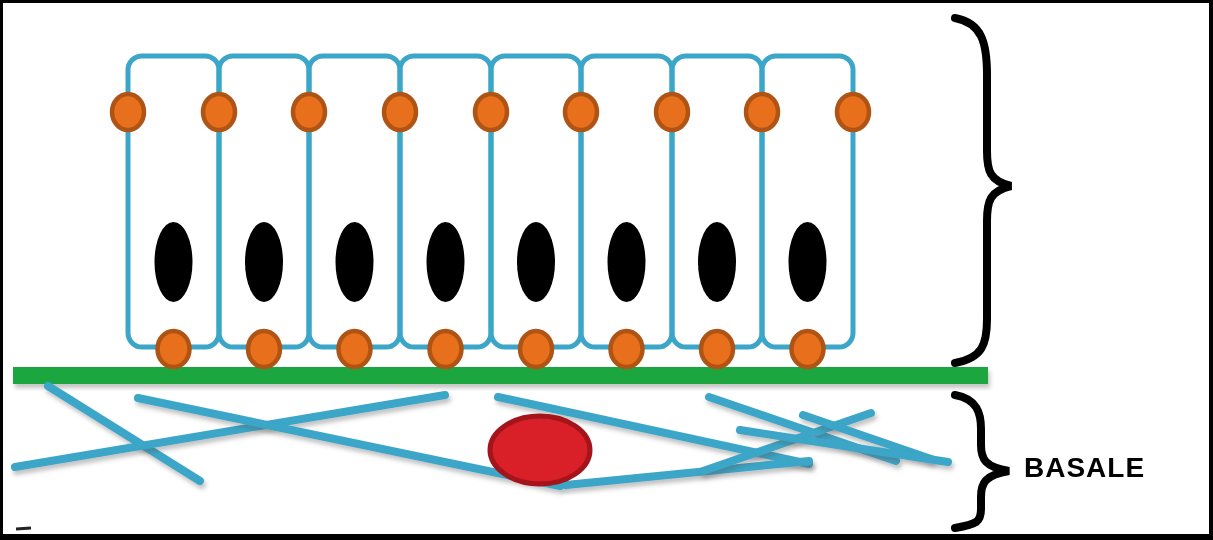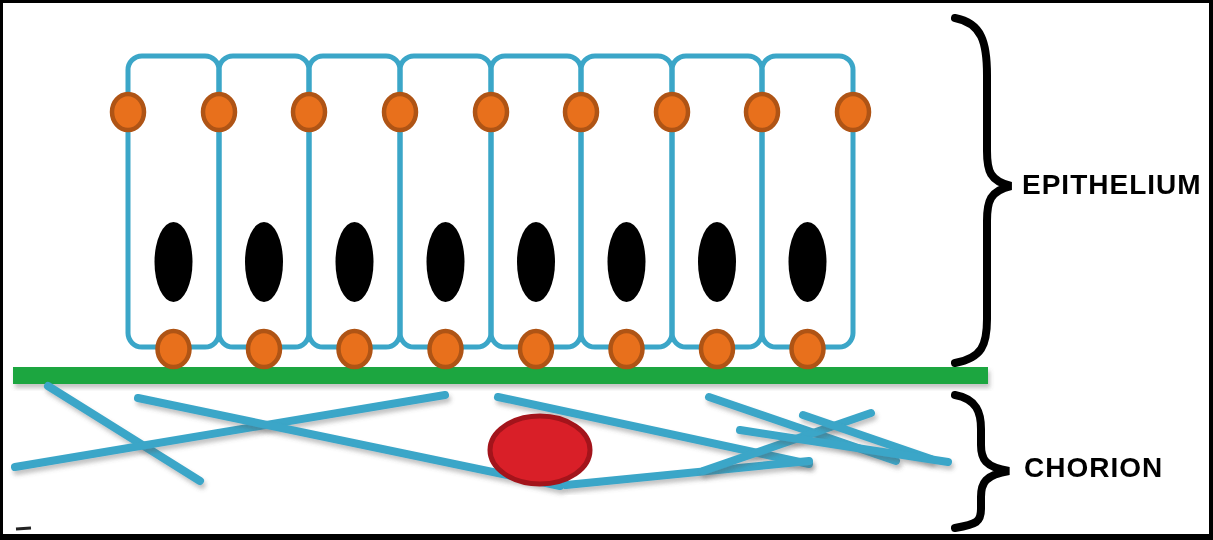--- a/index.html
+++ b/index.html
@@ -98,16 +98,15 @@
         <ellipse cx="533" cy="259" rx="19" ry="40" fill="#000000"></ellipse>
         <ellipse cx="623.5" cy="259" rx="19" ry="40" fill="#000000"></ellipse>
         <ellipse cx="714" cy="259" rx="19" ry="40" fill="#000000"></ellipse>
         <ellipse cx="804.5" cy="259" rx="19" ry="40" fill="#000000"></ellipse>
         <line x1="13" y1="526" x2="28" y2="525" stroke="#222" stroke-width="3"></line>
       </g>
     <path id="brace-epithelium" fill="none" stroke="#000000" stroke-width="8" stroke-linecap="round" stroke-linejoin="miter" d="M 952,15 C 979,20 984,40 984,72 L 984,148 C 984,168 987,178 1008,183 C 987,188 984,198 984,218 L 984,316 C 984,342 979,355 952,360"></path>
     <path id="brace-chorion" fill="none" stroke="#000000" stroke-width="8" stroke-linecap="round" stroke-linejoin="miter" d="M 952,392 C 974,396 978,410 978,426 L 978,442 C 978,456 982,464 1006,468 C 982,472 978,480 978,494 L 978,506 C 978,519 974,521 952,525"></path>
   </svg>
 
-  <div class="label label-epithelium">EPITHELIUM</div>
-  <div class="label label-chorion">CHORION</div>
+  <div class="label label-chorion">BASALE</div>
 
 </div>
 
 </body></html>

